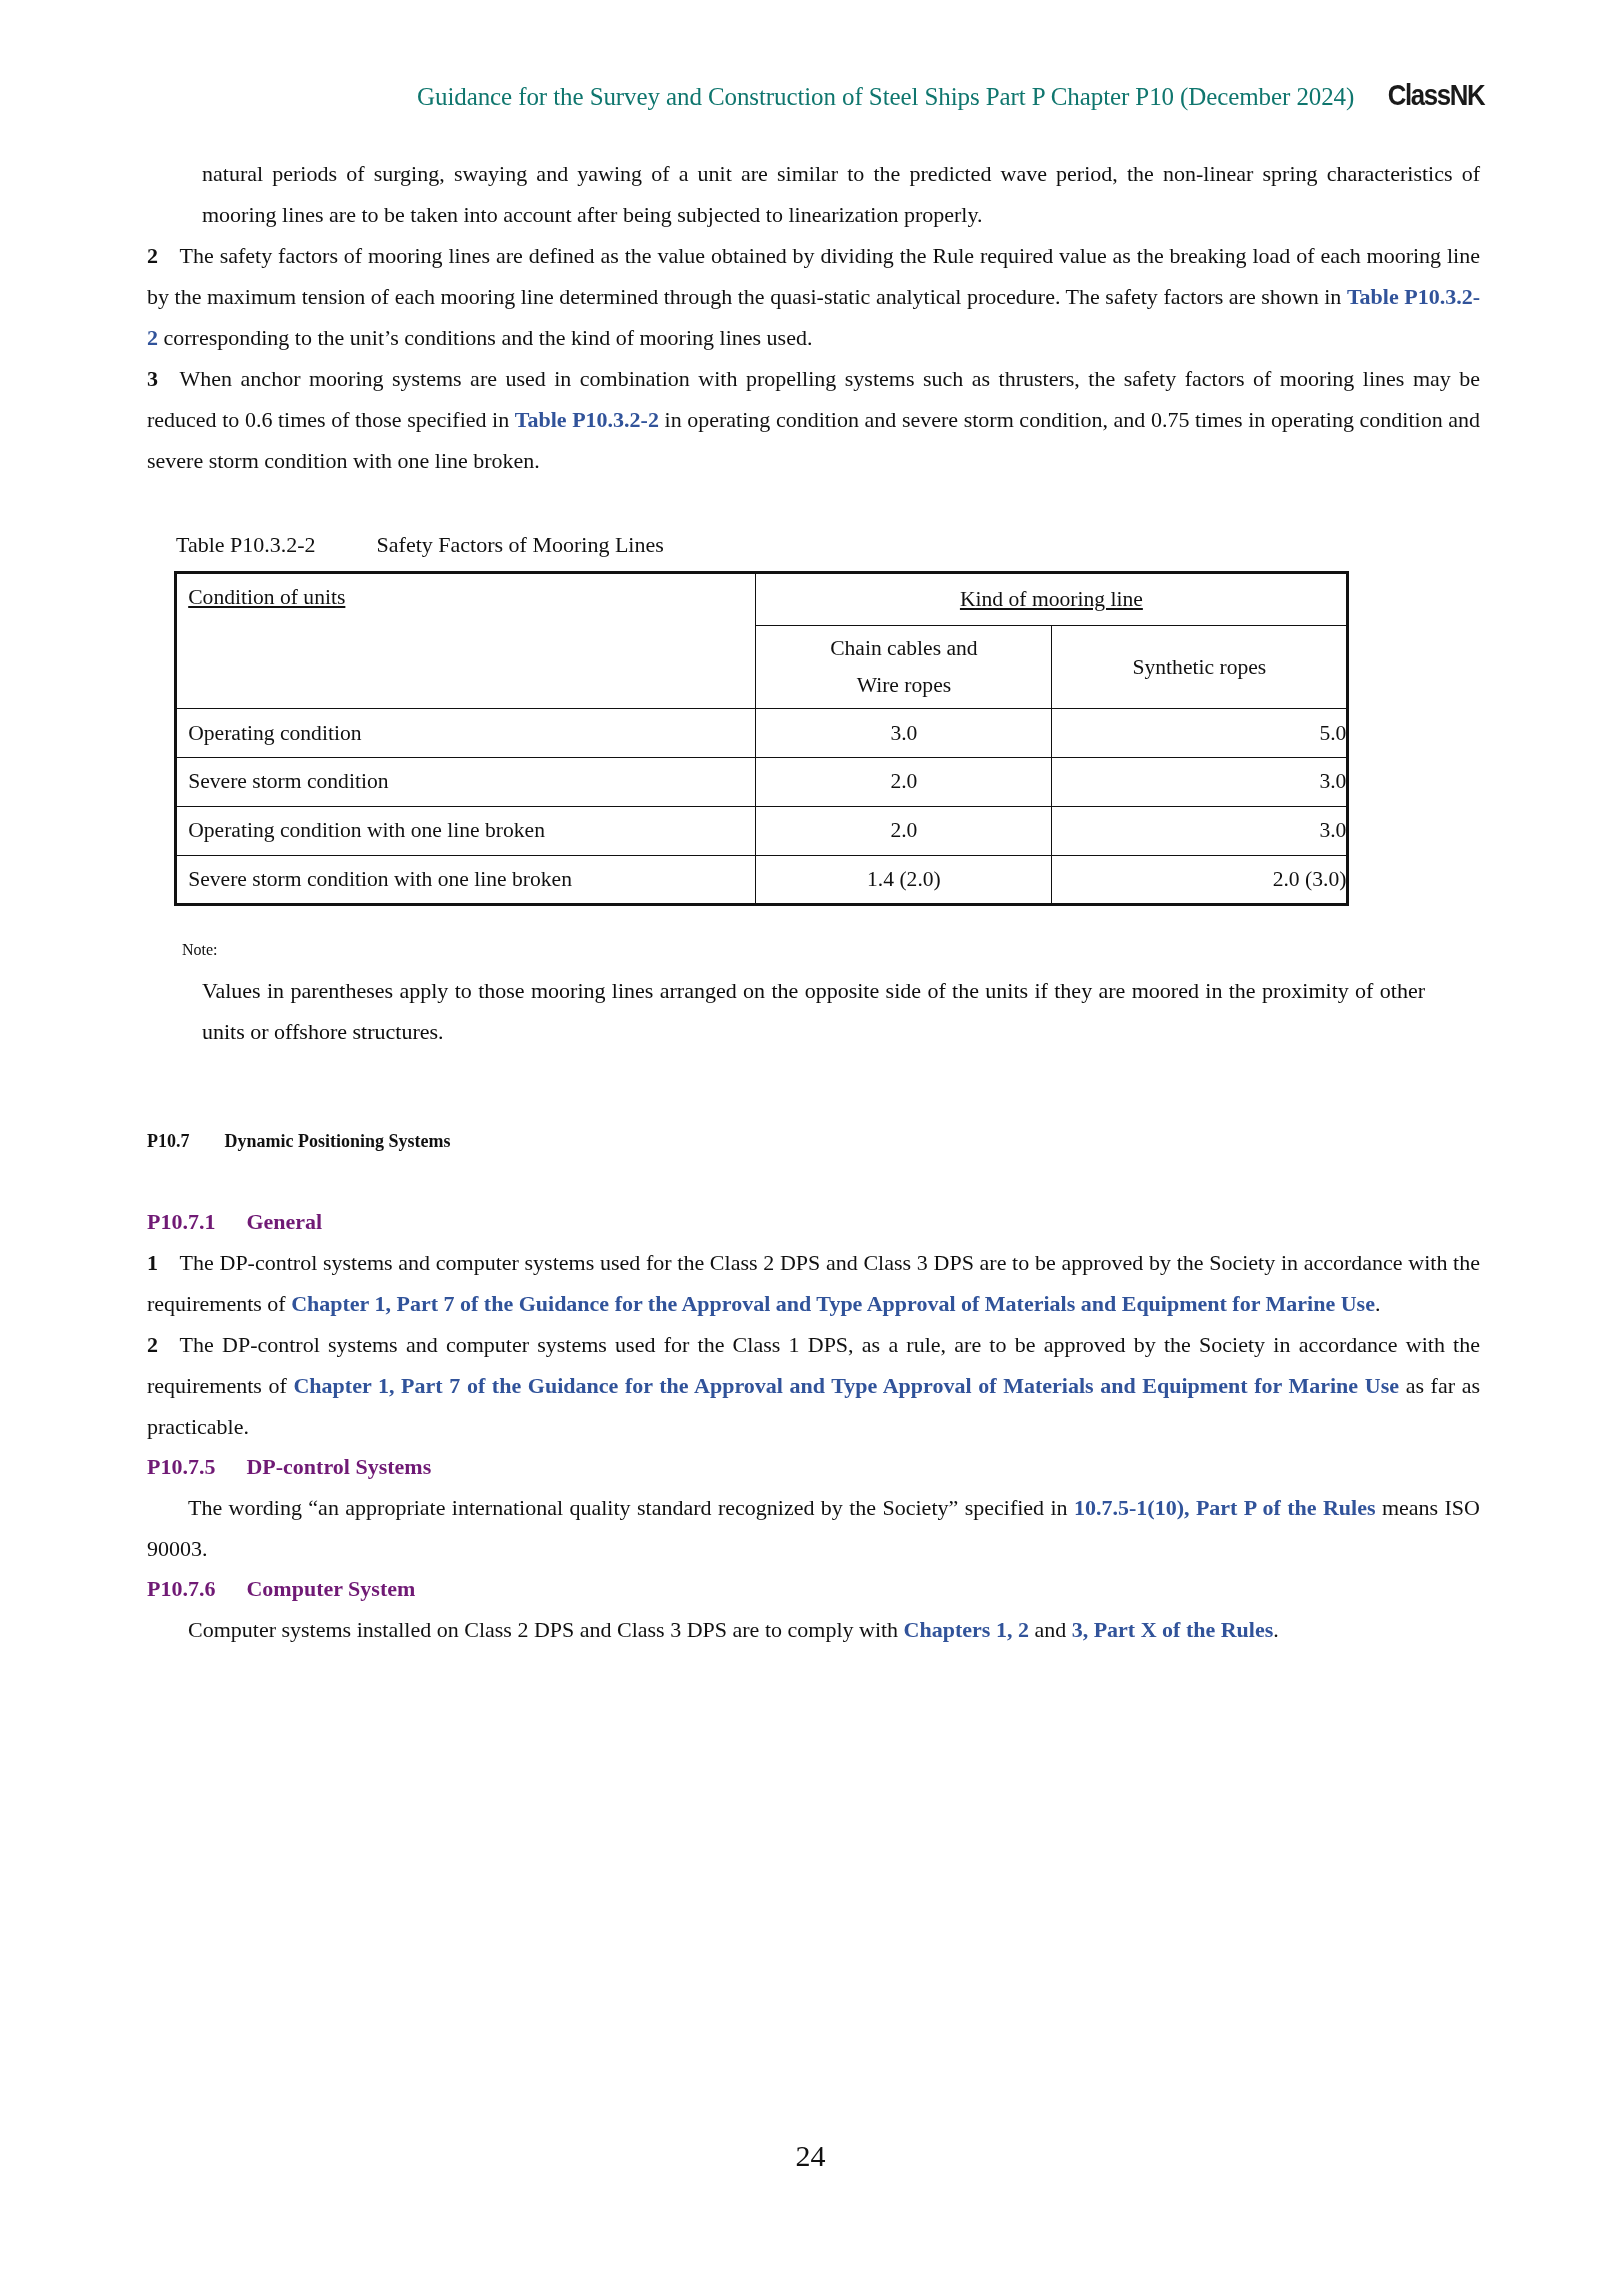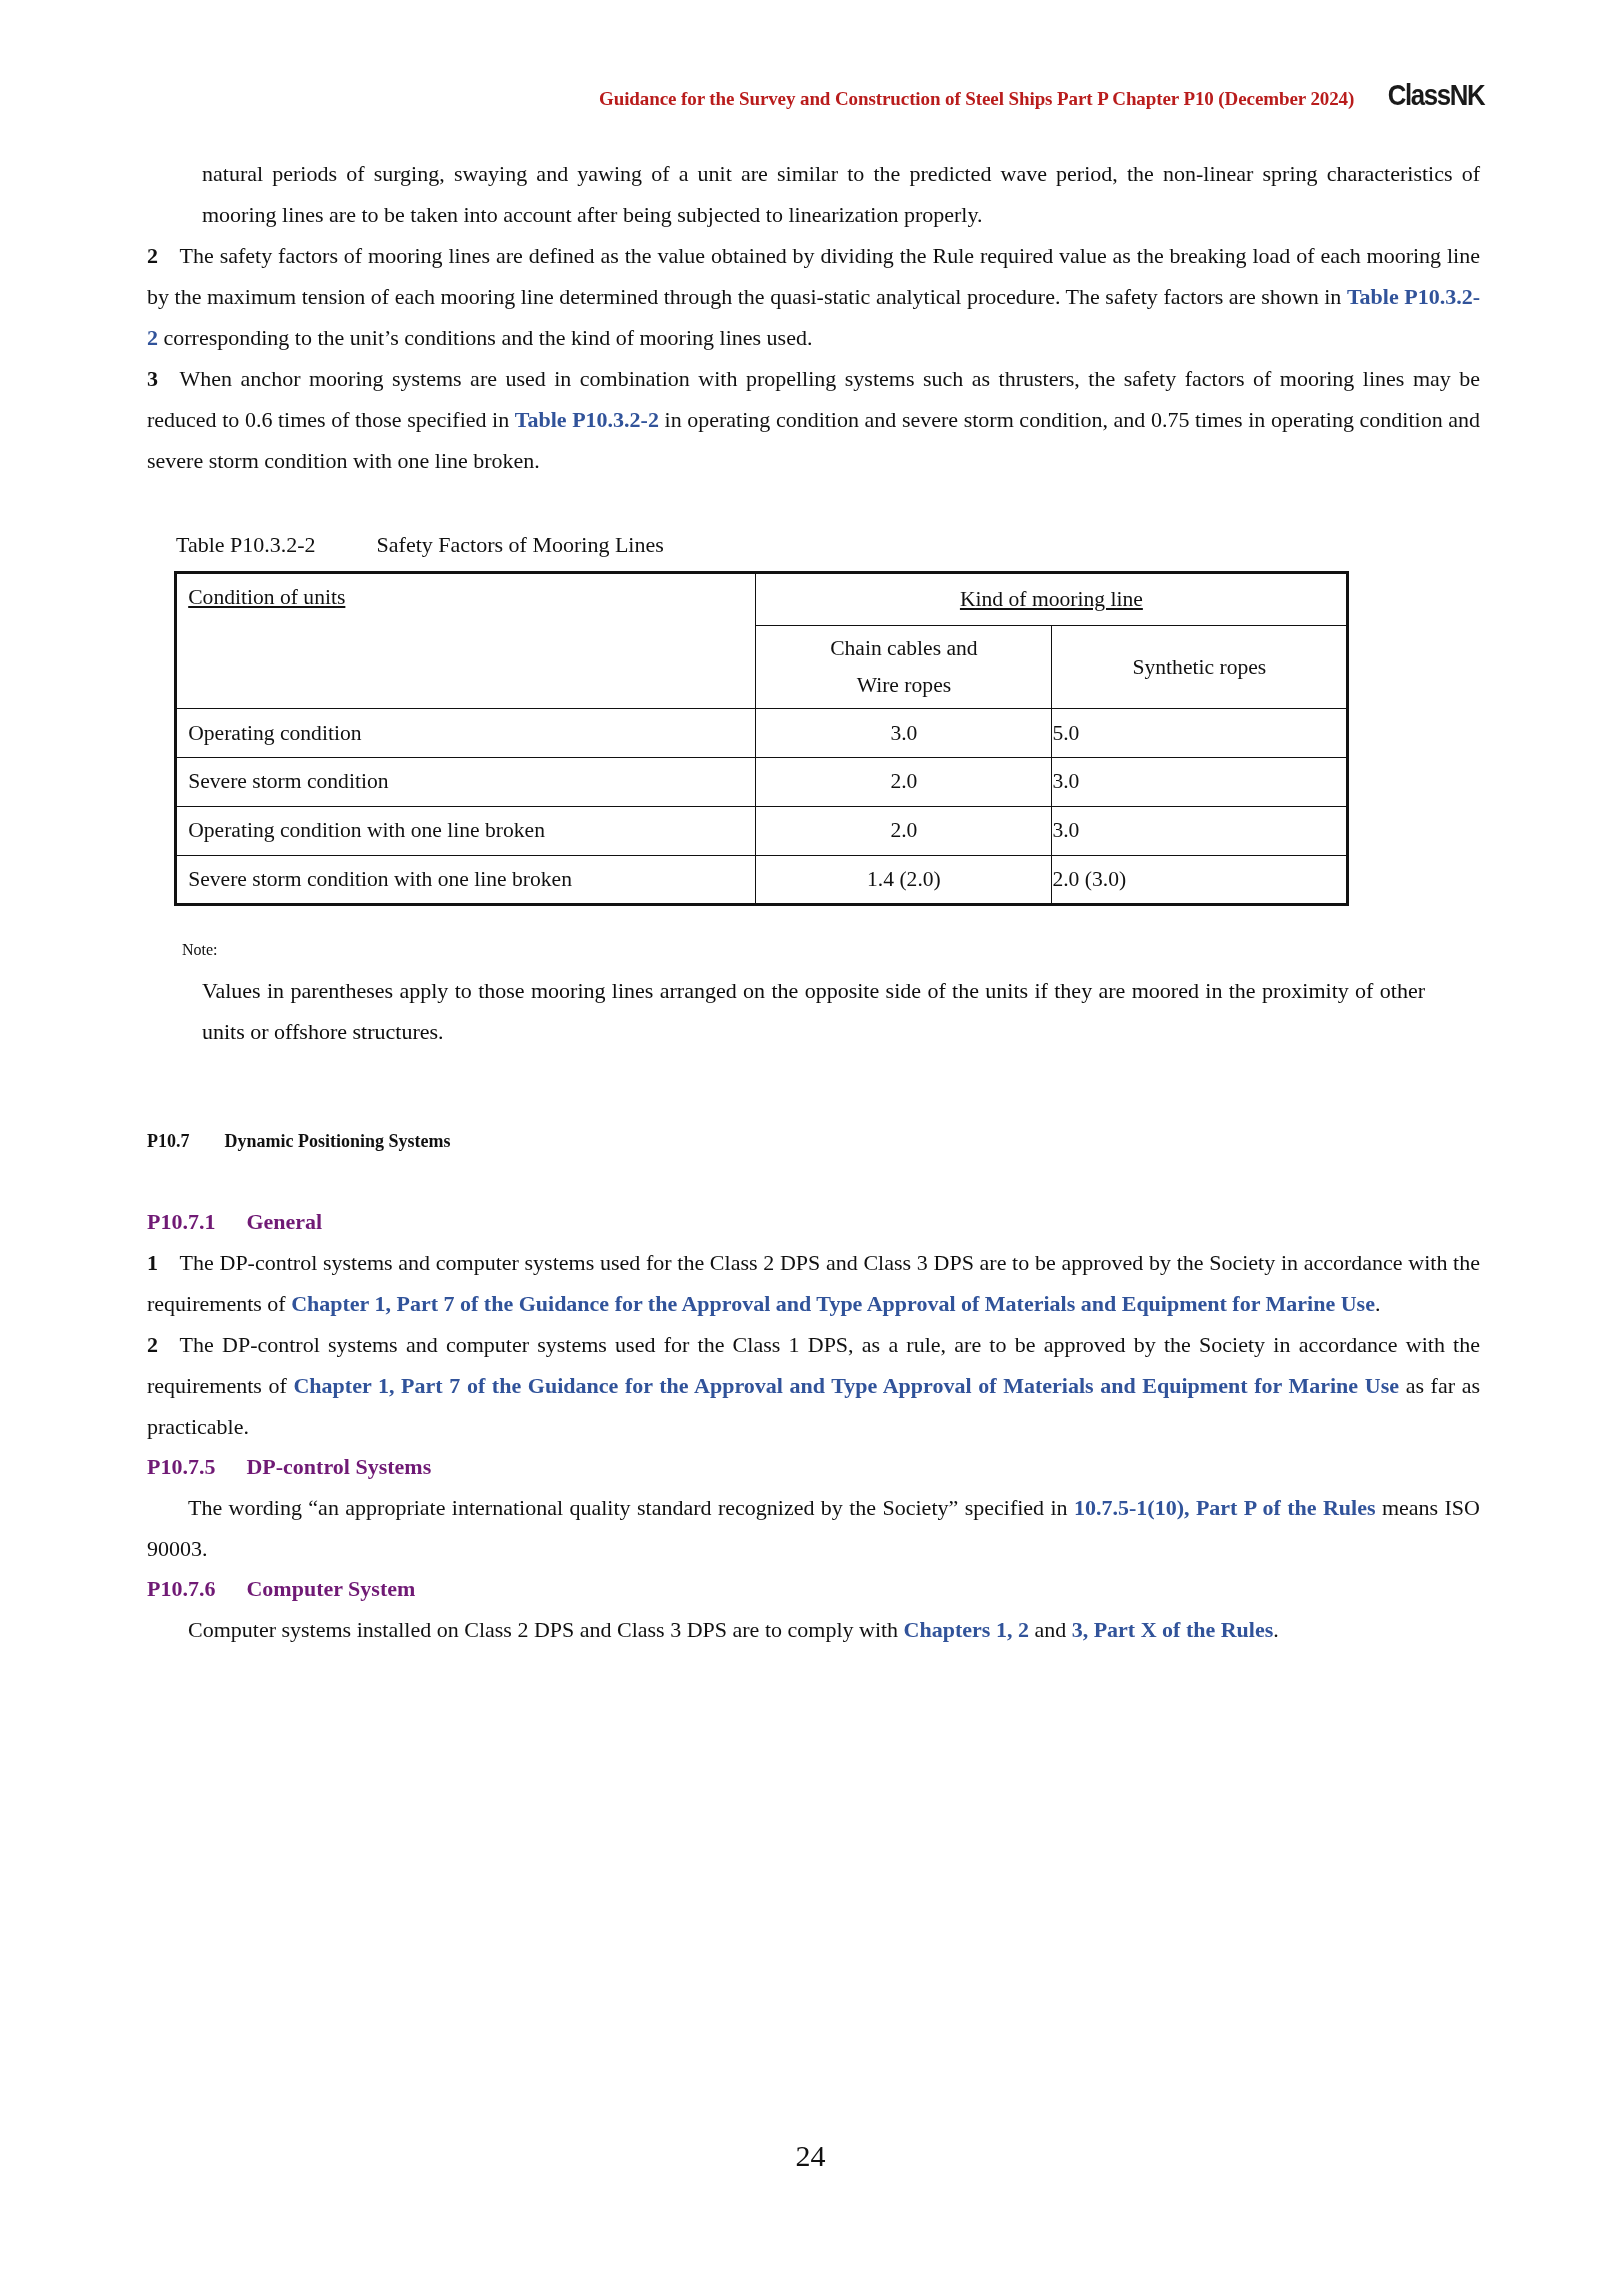--- a/index.html
+++ b/index.html
@@ -28,25 +28,25 @@
     left: 147px;
     right: 137px;
     height: 33px;
     display: flex;
     align-items: baseline;
     justify-content: flex-end;
     gap: 17.6px;
   }
   .header-title {
     font-family: "Liberation Serif", "DejaVu Serif", serif;
-    font-weight: bold;
-    font-size: 19px;
+    font-weight: normal;
+    font-size: 25px;
     letter-spacing: -0.1px;
     white-space: nowrap;
-    color: #b91c1c;
+    color: #0f766e;
   }
   .brand-logo {
     font-family: "Liberation Sans", "DejaVu Sans", sans-serif;
     font-weight: bold;
     font-size: 30px;
     letter-spacing: -1.6px;
     transform: scaleX(0.86);
     transform-origin: right bottom;
     color: #1a1a1a;
     white-space: nowrap;
@@ -109,21 +109,21 @@
     padding: 3.9px 0;
     vertical-align: middle;
   }
   table.safety .outer-top { border-top: 3.3px solid #111; text-decoration: underline; }
   table.safety .outer-bottom { border-bottom: 3.3px solid #111; }
   table.safety .outer-left { border-left: 3.3px solid #111; }
   table.safety .outer-right { border-right: 3.3px solid #111; }
 
   .c-cond { width: 580px; text-align: left; padding-left: 10.8px !important; }
   .c-chain { width: 296px; text-align: center; }
-  .c-synth { width: 296px; text-align: left; }
+  .c-synth { width: 296px; text-align: right; }
 
   .hdr-cond { height: 96px; vertical-align: top !important; padding-top: 11.8px !important; }
   .hdr-kind { height: 44px; text-align: center; }
   .hdr-sub  { height: 49px; text-align: center; line-height: 35px; }
   .hdr-sub-two { line-height: 37px; }
   .data-row td { height: 40px; }
 
   
   .note-block { margin-top: 23.5px; }
   .note-label {

